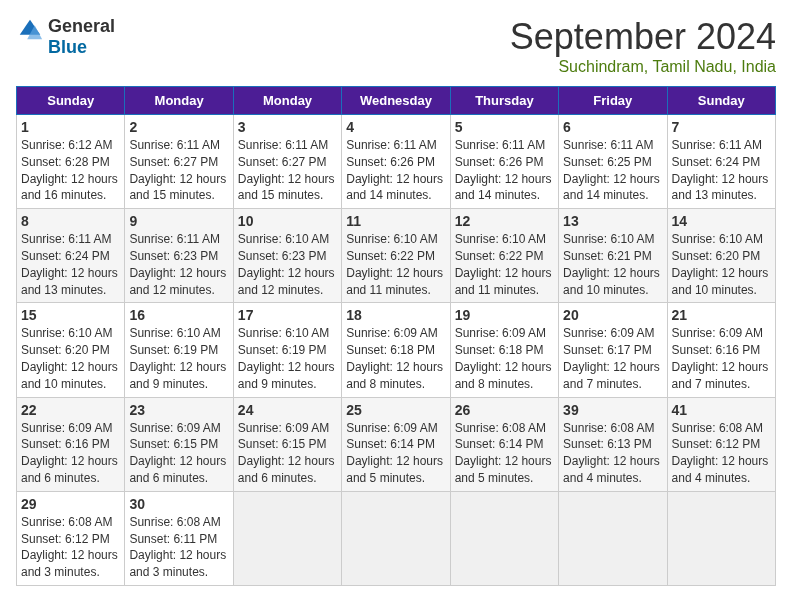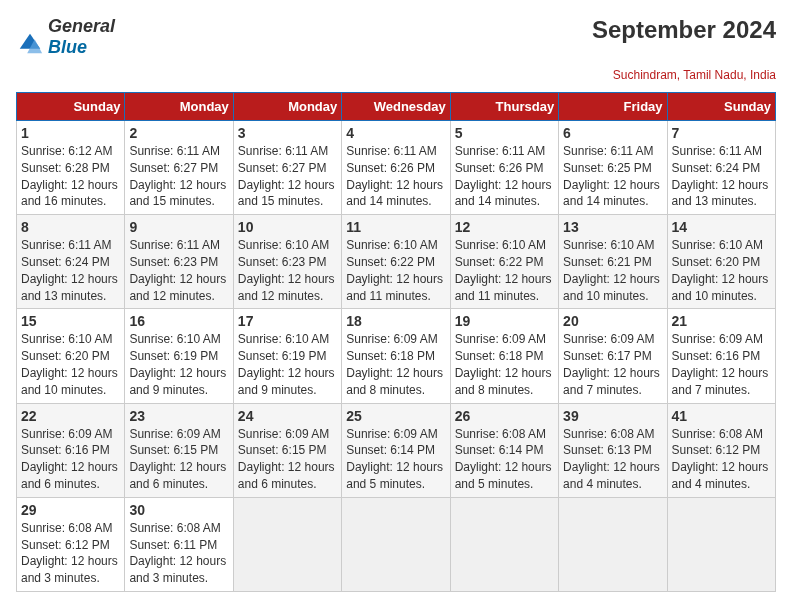--- a/index.html
+++ b/index.html
@@ -11,61 +11,59 @@
       padding: 16px;
     }
     .header {
       display: flex;
       justify-content: space-between;
       align-items: flex-start;
       margin-bottom: 10px;
     }
     .logo {
       display: flex;
-      align-items: flex-end;
+      align-items: flex-start;
       gap: 4px;
-      font-style: italic;
     }
     .logo-text-general {
       font-size: 18px;
       font-weight: bold;
       color: #333;
     }
     .logo-text-blue {
       font-size: 18px;
       font-weight: bold;
       color: #0369a1;
     }
     .logo-icon {
       width: 28px;
       height: 28px;
     }
     .title-block {
       text-align: right;
     }
     .calendar-title {
-      font-size: 24px;
-      font-weight: bold;
+      font-size: 36px;
+      font-weight: normal;
       color: #333;
     }
     .calendar-subtitle {
-      font-size: 12px;
-      color: #b91c1c;
-      margin-top: 24px;
+      font-size: 16px;
+      color: #4d7c0f;
     }
     table {
       width: 100%;
       border-collapse: collapse;
       font-size: 11px;
     }
     thead th {
-      background: #b91c1c;
+      background: #4c1d95;
       color: #fff;
       padding: 6px 4px;
-      text-align: right;
+      text-align: center;
       font-size: 13px;
       font-weight: bold;
       border: 1px solid #1a6fba;
     }
     tbody td {
       border: 1px solid #ccc;
       vertical-align: top;
       padding: 4px;
       width: 14.28%;
       min-height: 70px;

